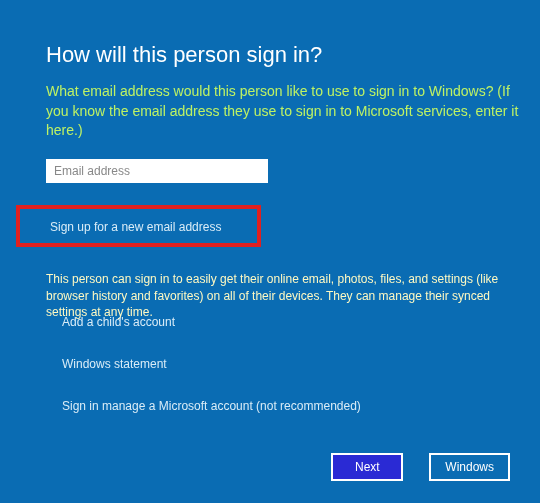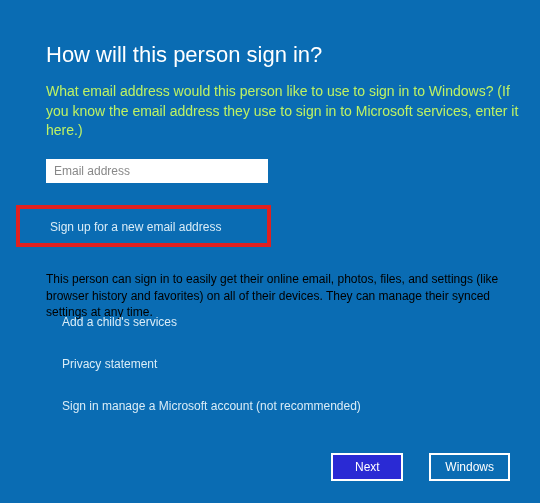--- a/index.html
+++ b/index.html
@@ -33,35 +33,35 @@
       font-family: inherit;
       color: #b91c1c;
       background: #ffffff;
       outline: none;
       display: block;
     }
     .email-input::placeholder { color: #888; }
     .signup-wrap {
       display: inline-block;
       border: 4px solid #e02020;
-      padding: 8px 38px 8px 0;
+      padding: 8px 28px 8px 0;
       margin-left: -22px;
       padding-left: 22px;
       margin-top: 14px;
       text-align: right;
     }
     .signup-link {
       font-size: 12px;
       color: #d9ecf7;
       cursor: pointer;
     }
     .info {
       font-size: 12px;
       line-height: 1.4;
-      color: #000000;
+      color: #fef9c3;
       margin-top: 16px;
     }
     .bottom-area {
       position: absolute;
       left: 22px;
       right: 22px;
       bottom: 14px;
     }
     .link-list {
       display: flex;
@@ -107,22 +107,22 @@
 <input type="text" class="email-input" placeholder="Email address" style="">
 
 <div class="signup-wrap">
   <span class="signup-link">Sign up for a new email address</span>
 </div>
 
 <p class="info">This person can sign in to easily get their online email, photos, files, and settings (like browser history and favorites) on all of their devices. They can manage their synced settings at any time.</p>
 
 <div class="bottom-area">
   <div class="link-list">
-    <span class="link">Add a child's services</span>
-    <span class="link">Privacy statement</span>
+    <span class="link">Add a child's account</span>
+    <span class="link">Windows statement</span>
     <span class="link">Sign in manage a Microsoft account (not recommended)</span>
   </div>
   <div class="button-row">
     <button class="btn primary">Next</button>
     <button class="btn">Windows</button>
   </div>
 </div>
 
 
 

